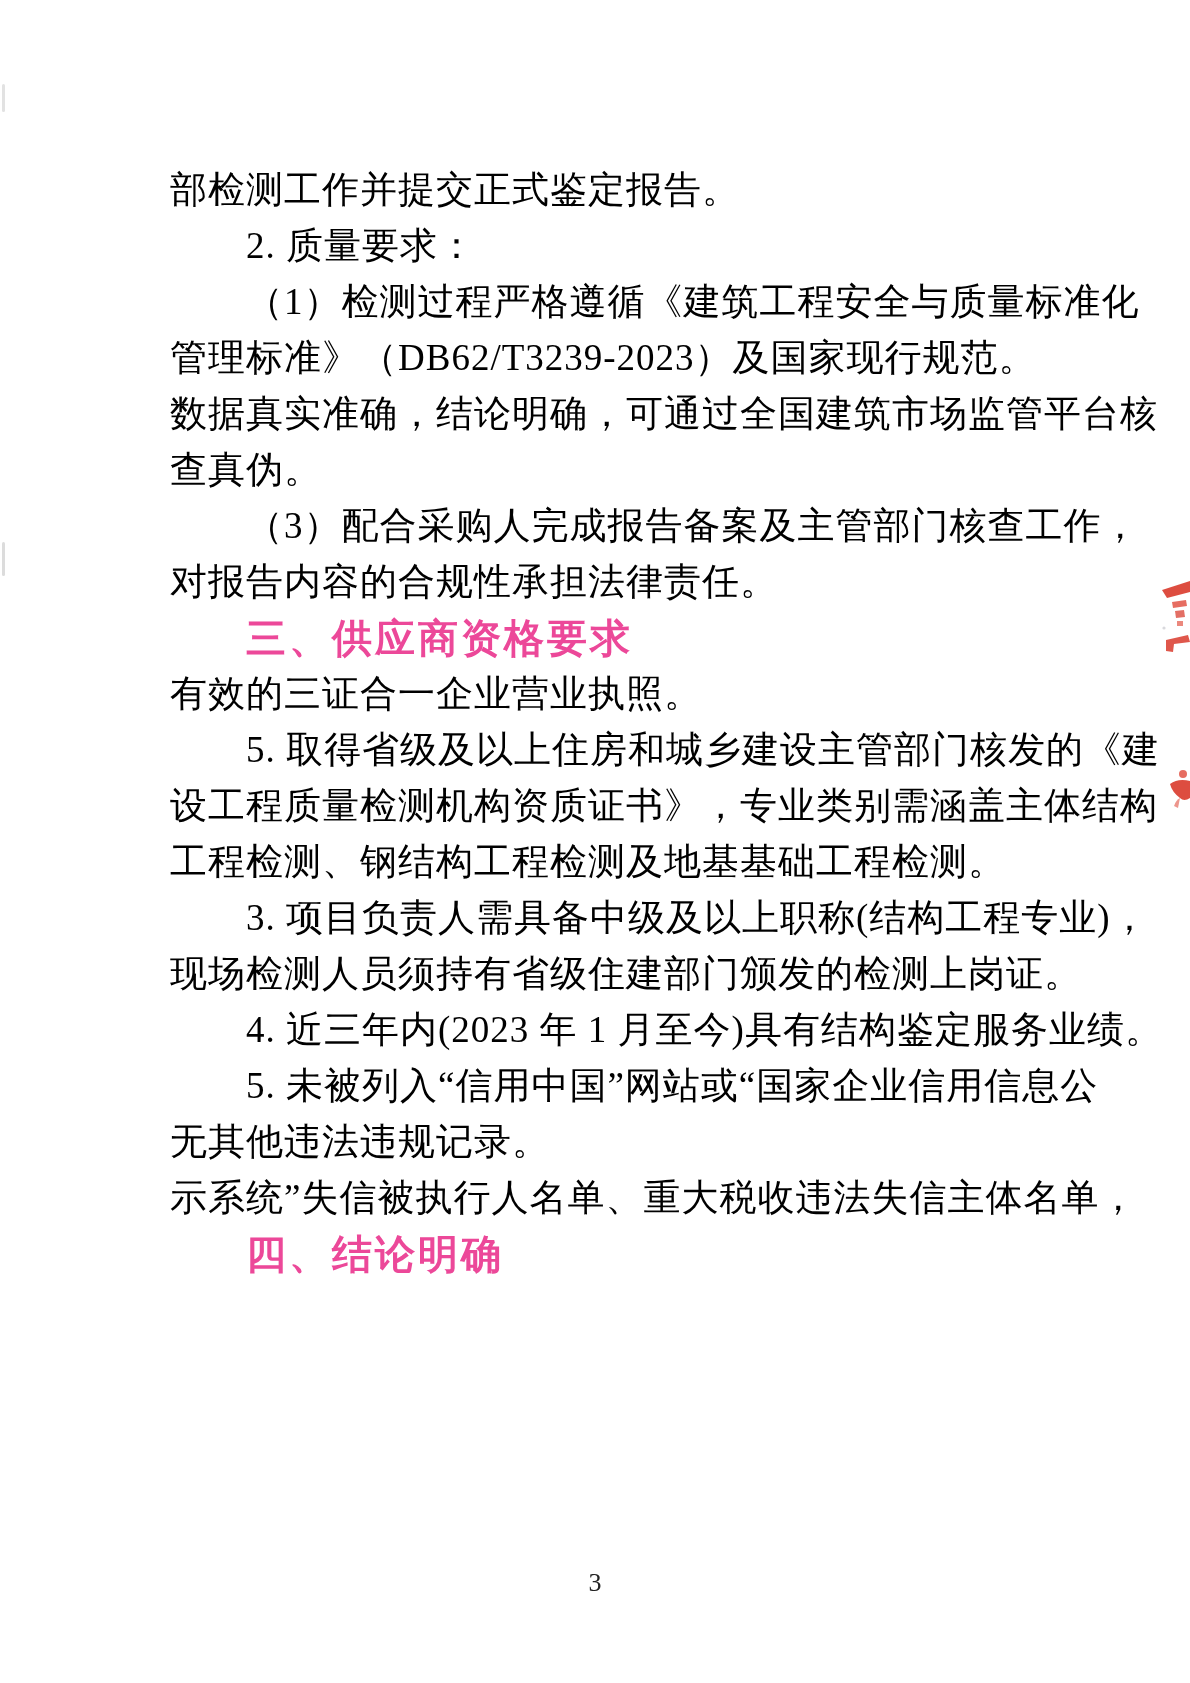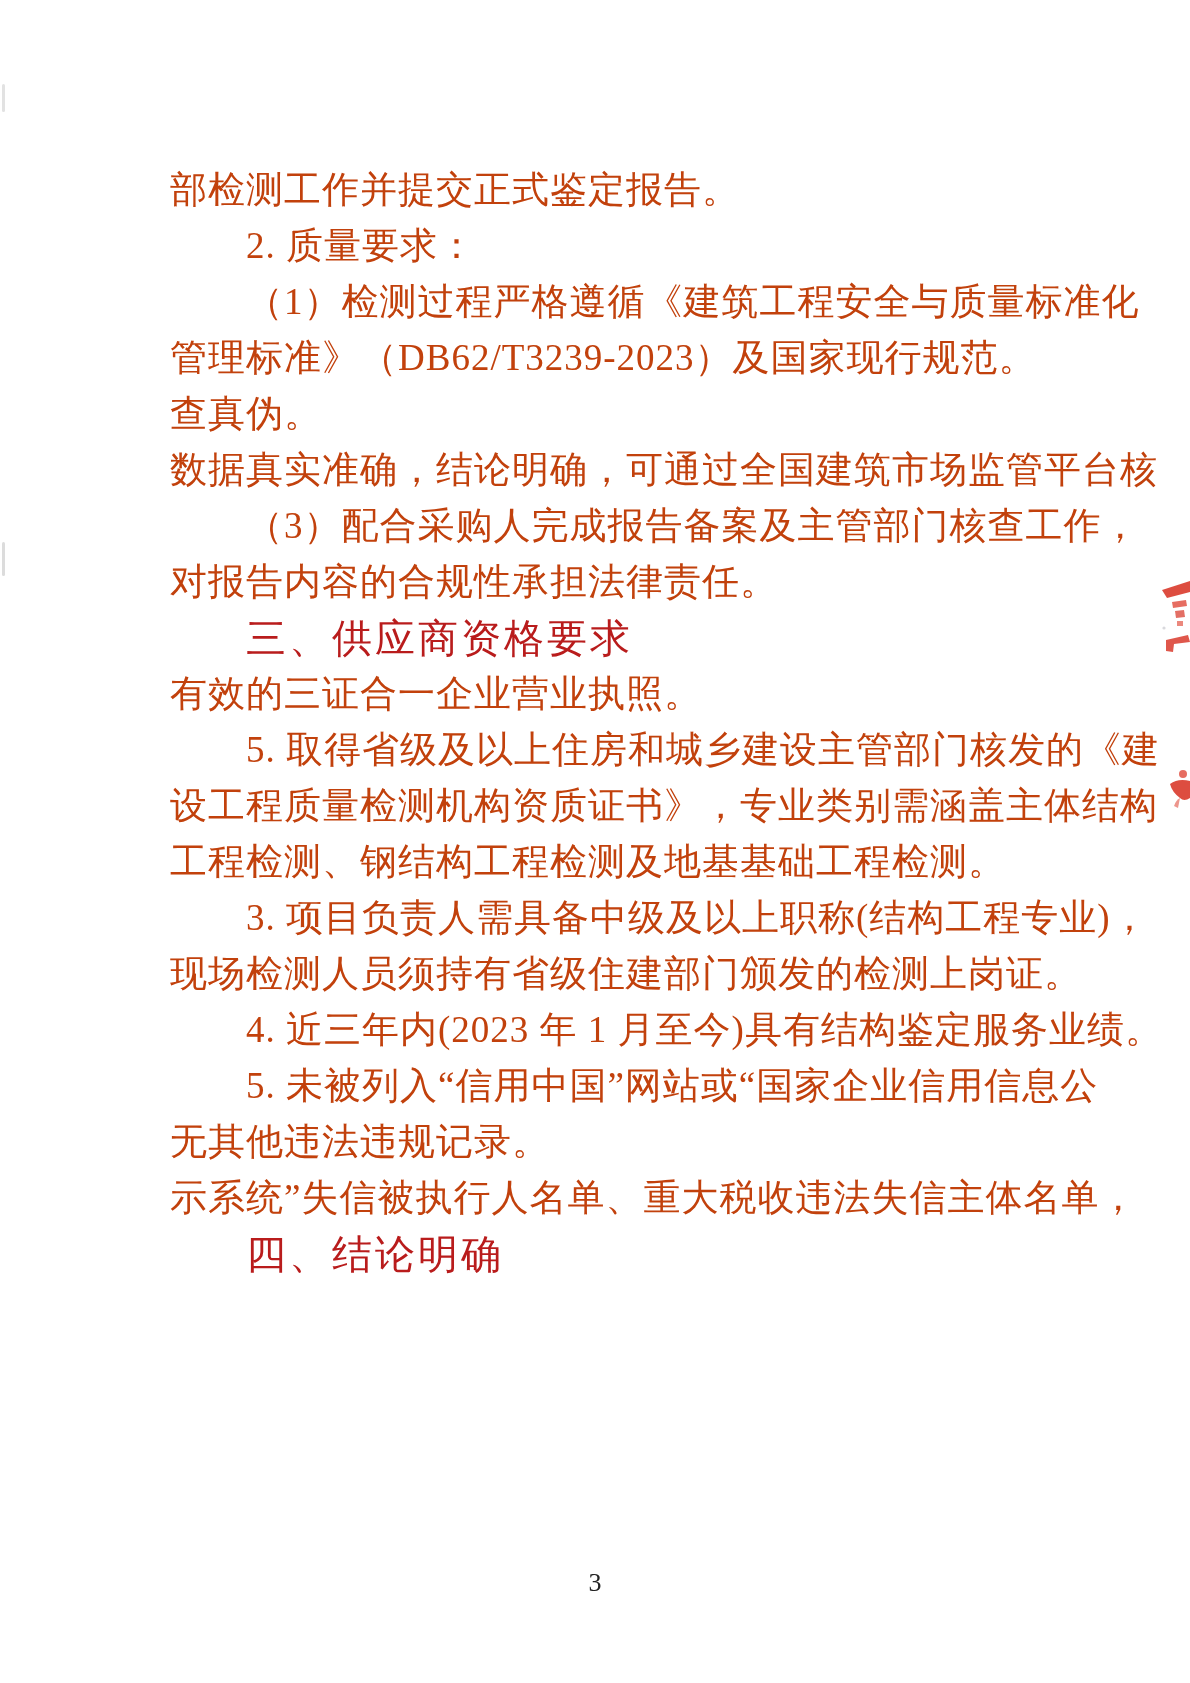--- a/index.html
+++ b/index.html
@@ -18,32 +18,32 @@
   .body-text {
     position: absolute;
     left: 170px;
     top: 162px;
     width: 870px;
   }
   .line {
     height: 56px;
     line-height: 56px;
     font-size: 37px;
-    color: #c2410c;
+    color: #000000;
     letter-spacing: 1px;
     white-space: nowrap;
   }
   .line.indent {
     padding-left: 76px;
   }
   .line.heading {
     font-family: "Liberation Sans", sans-serif;
-    font-weight: 400;
+    font-weight: 700;
     font-size: 40px;
-    color: #b91c1c;
+    color: #ec4899;
     letter-spacing: 3px;
   }
   .page-number {
     position: absolute;
     top: 1566px;
     left: 0;
     width: 100%;
     text-align: center;
     font-size: 26px;
     line-height: 34px;
@@ -90,22 +90,22 @@
 <div class="page">
 
   <div class="smudge smudge-1"></div>
   <div class="smudge smudge-2"></div>
 
   <div class="body-text" id="body-lines">
       <div class="line">部检测工作并提交正式鉴定报告。</div>
       <div class="line indent">2. 质量要求：</div>
       <div class="line indent">（1）检测过程严格遵循《建筑工程安全与质量标准化</div>
       <div class="line">管理标准》（DB62/T3239-2023）及国家现行规范。</div>
+      <div class="line">数据真实准确，结论明确，可通过全国建筑市场监管平台核</div>
       <div class="line">查真伪。</div>
-      <div class="line">数据真实准确，结论明确，可通过全国建筑市场监管平台核</div>
       <div class="line indent">（3）配合采购人完成报告备案及主管部门核查工作，</div>
       <div class="line">对报告内容的合规性承担法律责任。</div>
       <div class="line indent heading">三、供应商资格要求</div>
       <div class="line">有效的三证合一企业营业执照。</div>
       <div class="line indent">5. 取得省级及以上住房和城乡建设主管部门核发的《建</div>
       <div class="line">设工程质量检测机构资质证书》，专业类别需涵盖主体结构</div>
       <div class="line">工程检测、钢结构工程检测及地基基础工程检测。</div>
       <div class="line indent">3. 项目负责人需具备中级及以上职称(结构工程专业)，</div>
       <div class="line">现场检测人员须持有省级住建部门颁发的检测上岗证。</div>
       <div class="line indent">4. 近三年内(2023 年 1 月至今)具有结构鉴定服务业绩。</div>

